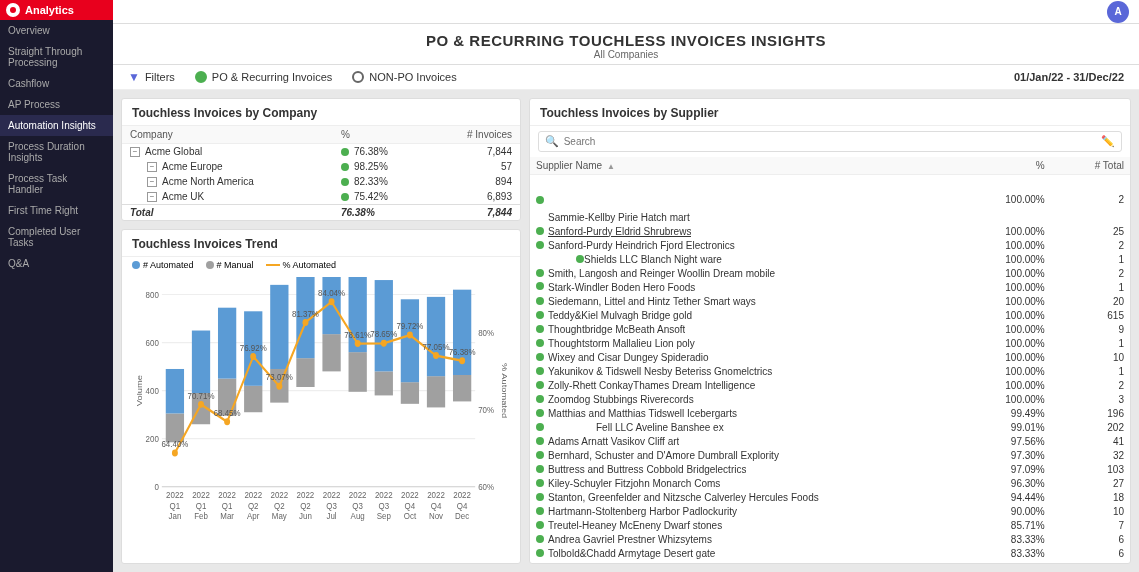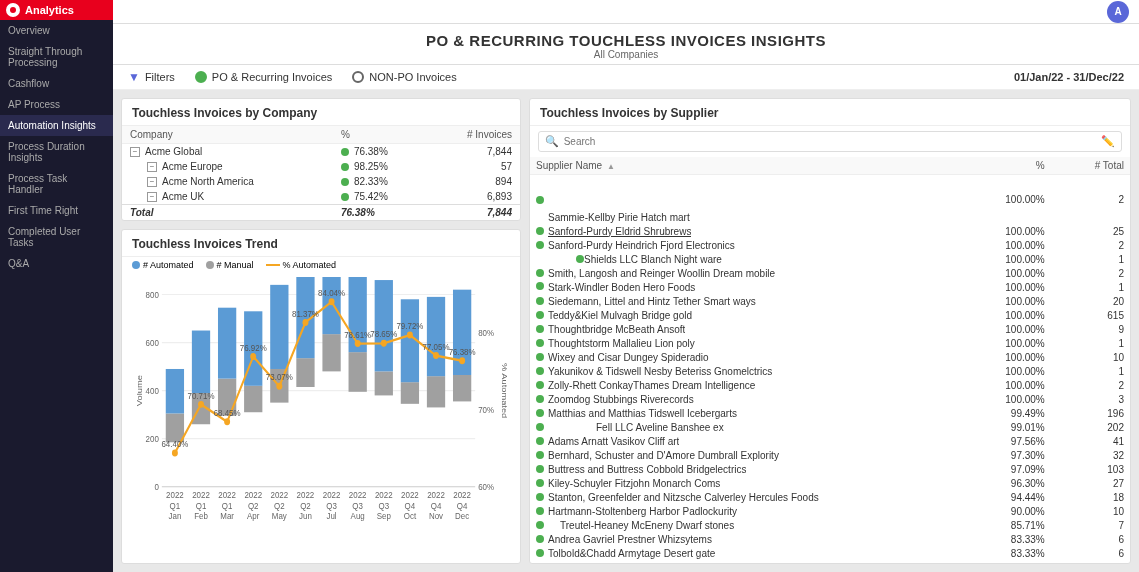--- a/index.html
+++ b/index.html
@@ -775,21 +775,21 @@
                   <div style="display: flex; align-items: center; gap: 4px;">
                     <span style="width: 8px; height: 8px; border-radius: 50%; background: rgb(76, 175, 80); flex-shrink: 0;"></span>
                     <span style="overflow: hidden; text-overflow: ellipsis; white-space: nowrap;">Hartmann-Stoltenberg Harbor Padlockurity</span>
                   </div>
                 </td>
                 <td>90.00%</td>
                 <td>10</td>
               </tr>
               <tr>
                 <td style="max-width: 220px;">
-                  <div style="display: flex; align-items: center; gap: 16px;">
+                  <div style="display: flex; align-items: center; gap: 4px;">
                     <span style="width: 8px; height: 8px; border-radius: 50%; background: rgb(76, 175, 80); flex-shrink: 0;"></span>
                     <span style="overflow: hidden; text-overflow: ellipsis; white-space: nowrap;">Treutel-Heaney McEneny Dwarf stones</span>
                   </div>
                 </td>
                 <td>85.71%</td>
                 <td>7</td>
               </tr>
               <tr>
                 <td style="max-width: 220px;">
                   <div style="display: flex; align-items: center; gap: 4px;">

